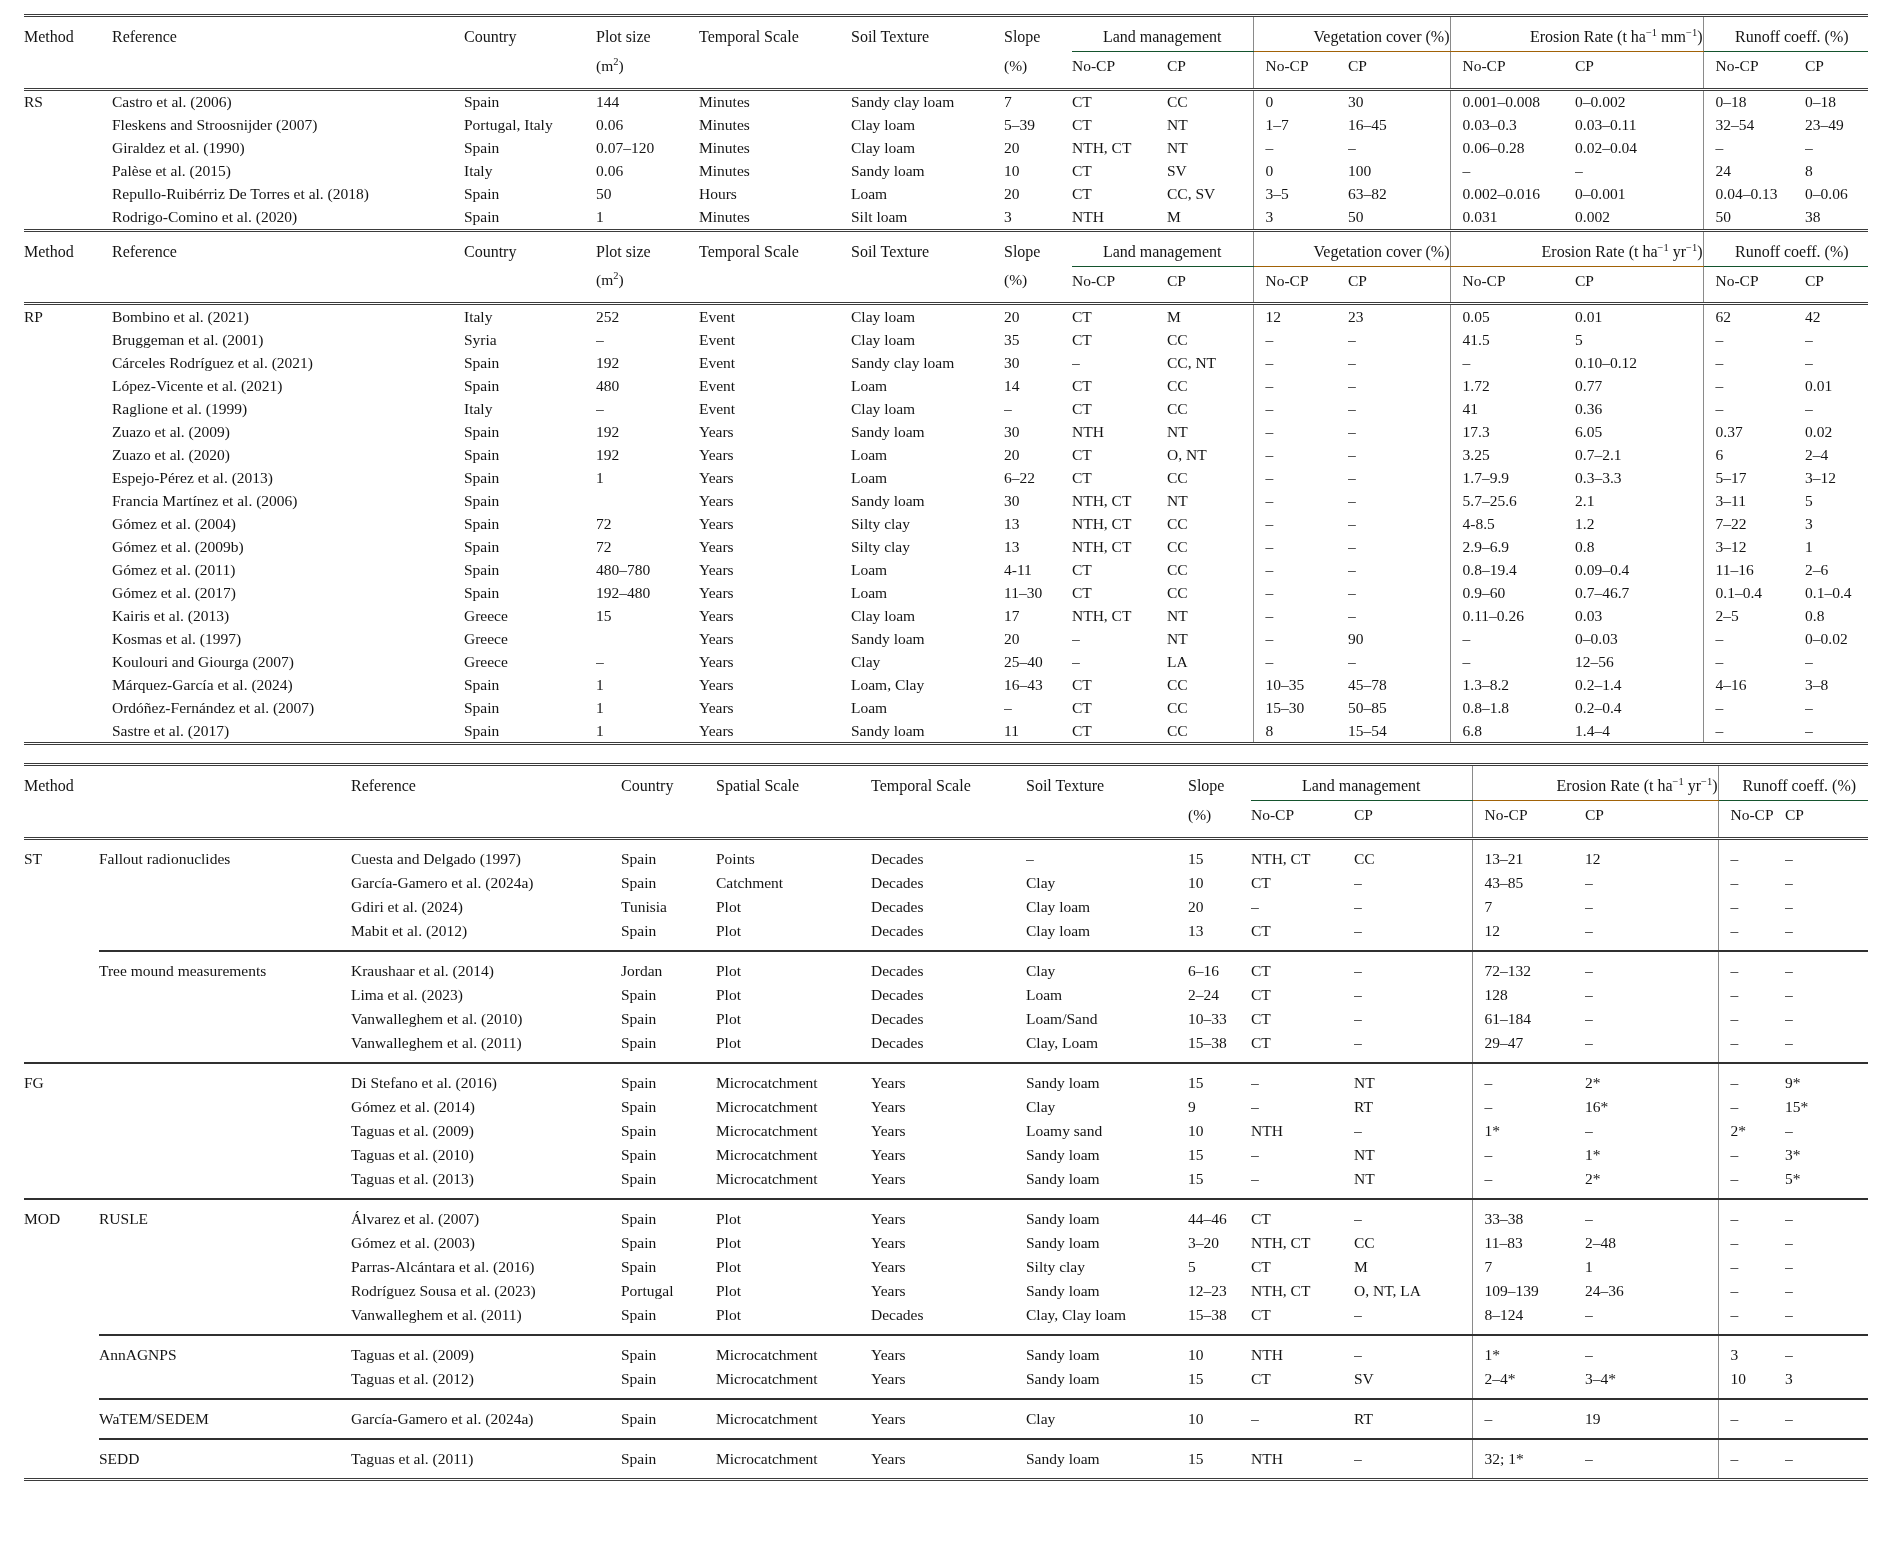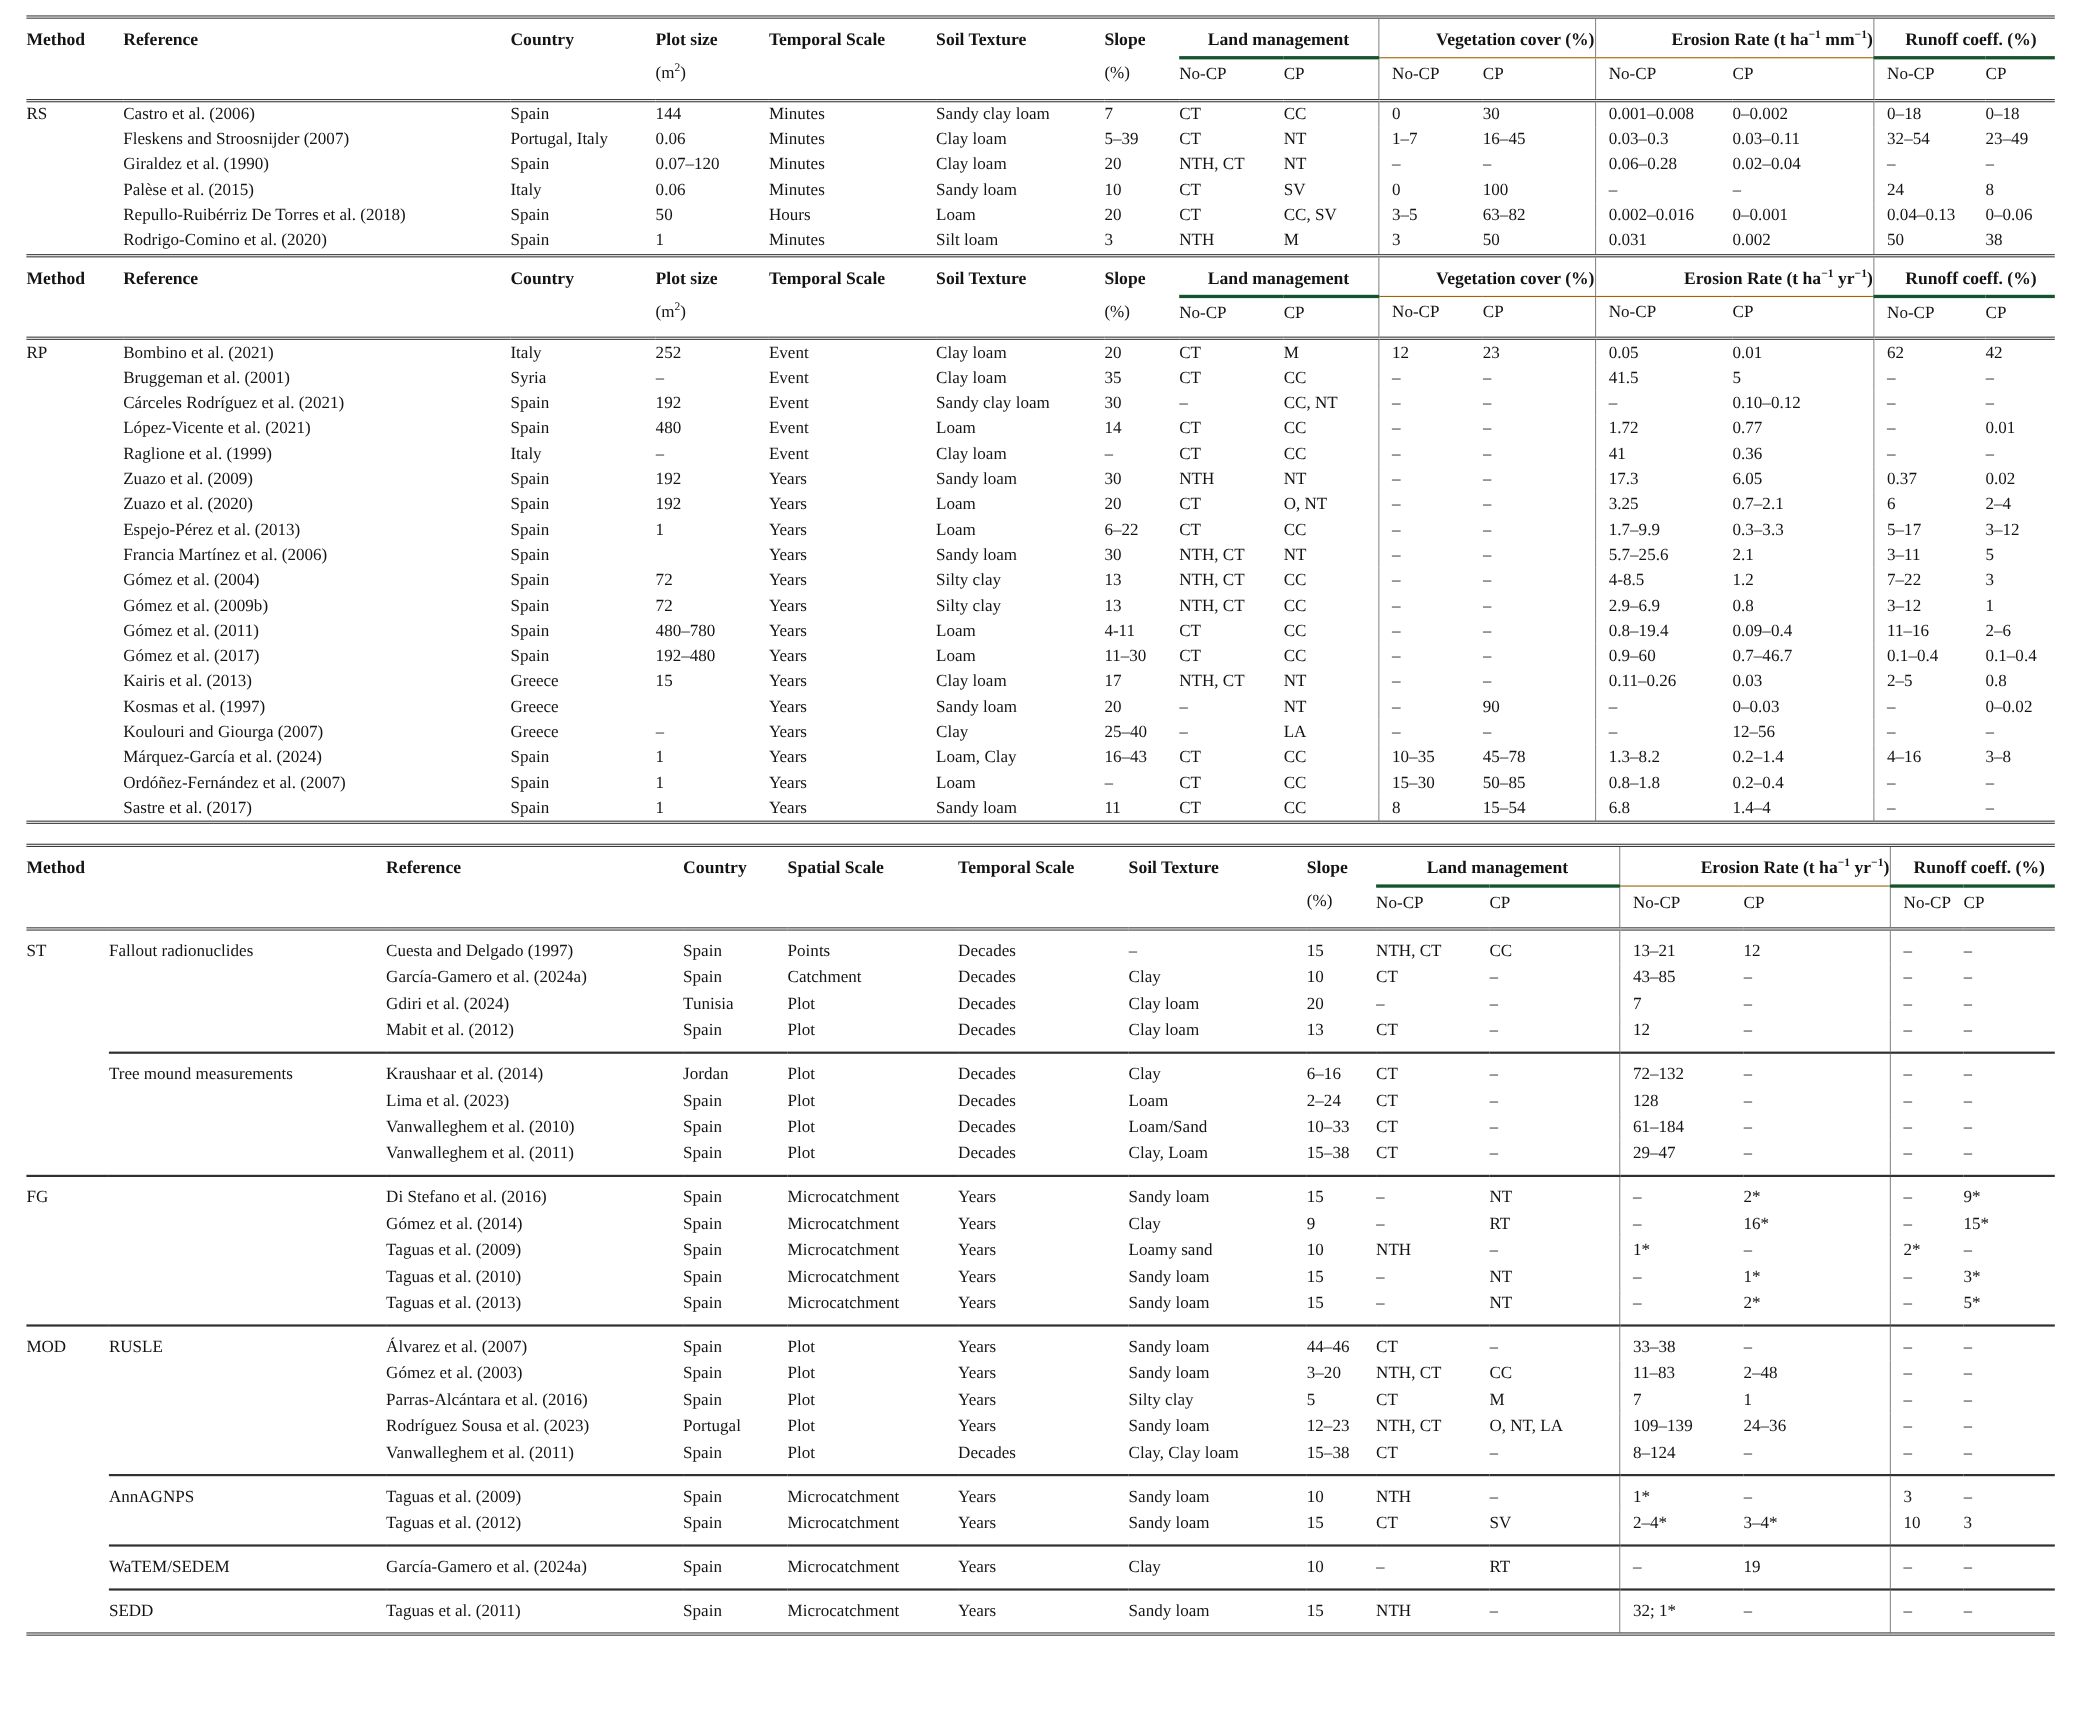--- a/index.html
+++ b/index.html
@@ -9,25 +9,25 @@
     -webkit-font-smoothing:antialiased;
   }
   .wrap{padding:14px 24px 0 24px;}
   .hrule{border-top:3px double #3b3b3b;height:0;}
   .gap{height:18px;}
   table{border-collapse:collapse;table-layout:fixed;width:1844px;}
   th,td{
     font-weight:normal;text-align:left;font-size:15.5px;line-height:1;
     white-space:nowrap;overflow:hidden;padding:0;vertical-align:middle;
   }
-  thead .r1 th{vertical-align:top;padding-top:12px;padding-bottom:6px;font-size:16px;font-weight:bold;}
+  thead .r1 th{vertical-align:top;padding-top:12px;padding-bottom:6px;font-size:16px;}
   thead .r2 th{padding-top:6px;padding-bottom:14px;border-bottom:3px double #3b3b3b;}
   tbody td{height:23px;}
   #t3 tbody td{height:24px;}
-  .grpc{text-align:center;border-bottom:3px solid #14532d;}
+  .grpc{text-align:center;border-bottom:1px solid #14532d;}
   .grpl{text-align:right;border-bottom:1px solid #a16207;}
   .bar{border-left:1px solid #8a8a8a;padding-left:12px;}
   sup{font-size:10.5px;line-height:0;}
   .ruletop{border-top:2px solid #303030;}
   .padtop{padding-top:7px !important;}
   .padbot{padding-bottom:7px !important;}
 </style>
 </head>
 <body>
 

